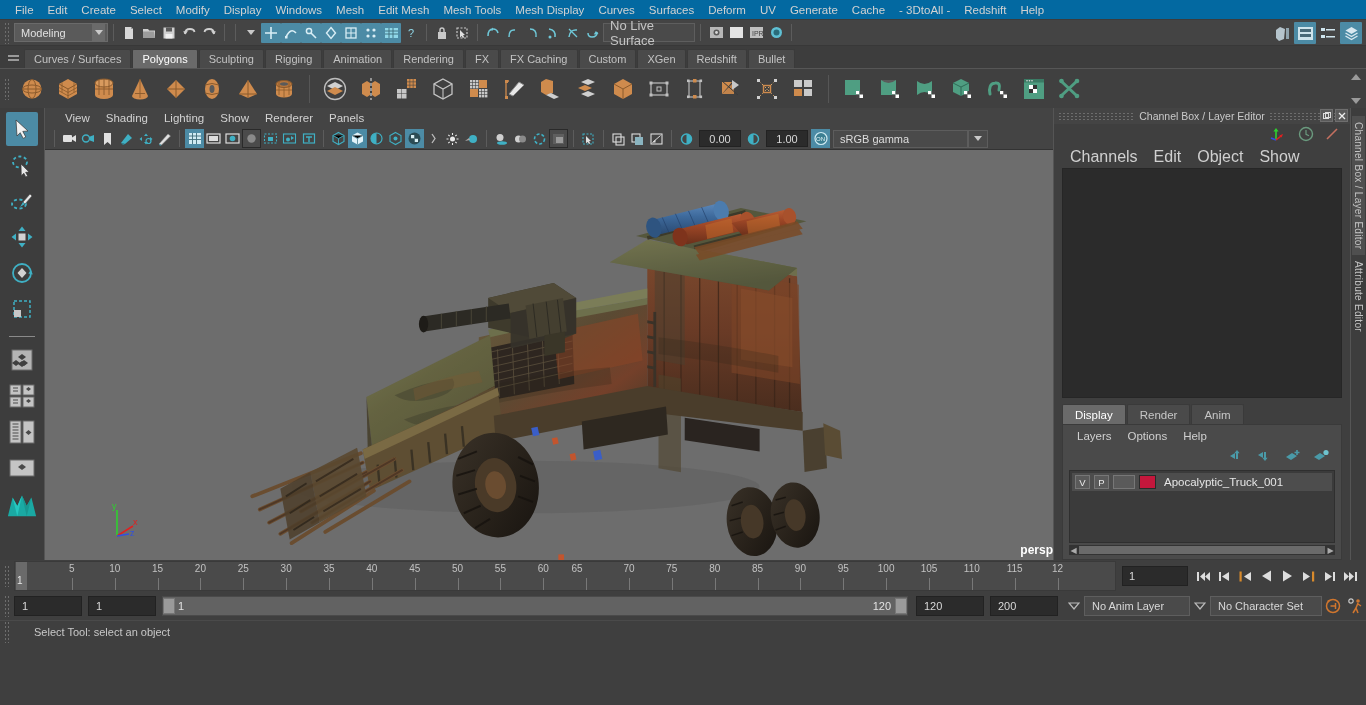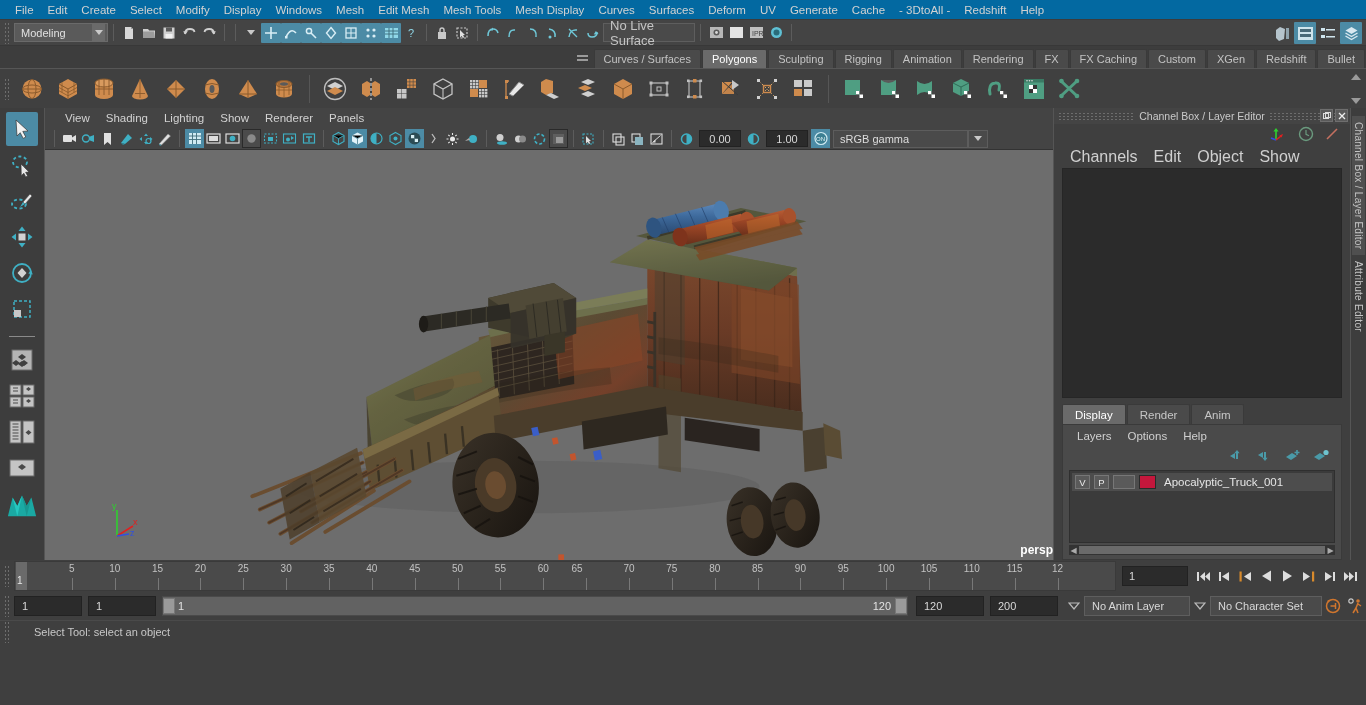--- a/index.html
+++ b/index.html
@@ -49,21 +49,20 @@
     background: #4a4a4a; border:1px solid #5e5e5e; height:19px; width:92px;
     display:flex; align-items:center; padding-left:6px; color:#c4c4c4; font-size:13px;
   }
   .sl-right { position:absolute; right:4px; top:2px; display:flex; gap:1px; }
   .sl-right .ibtn { width:22px; height:22px; }
 
   
   .shelftabs {
     height: 22px; background:#3d3d3d; display:flex; align-items:flex-end;
     padding-left: 2px;
-    justify-content: flex-end;
   }
   .hamb { width:22px; height:20px; display:flex; flex-direction:column;
     align-items:center; justify-content:center; gap:2px; }
   .hamb i { display:block; width:11px; height:2px; background:#9a9a9a; }
   .stab {
     height: 19px; padding: 0 9px; display:flex; align-items:center;
     font-size:11px; color:#c3c3c3; background:#4a4a4a;
     border:1px solid #3a3a3a; border-bottom:none; margin-right:1px;
     border-radius: 2px 2px 0 0; cursor: default; white-space:nowrap;
   }

